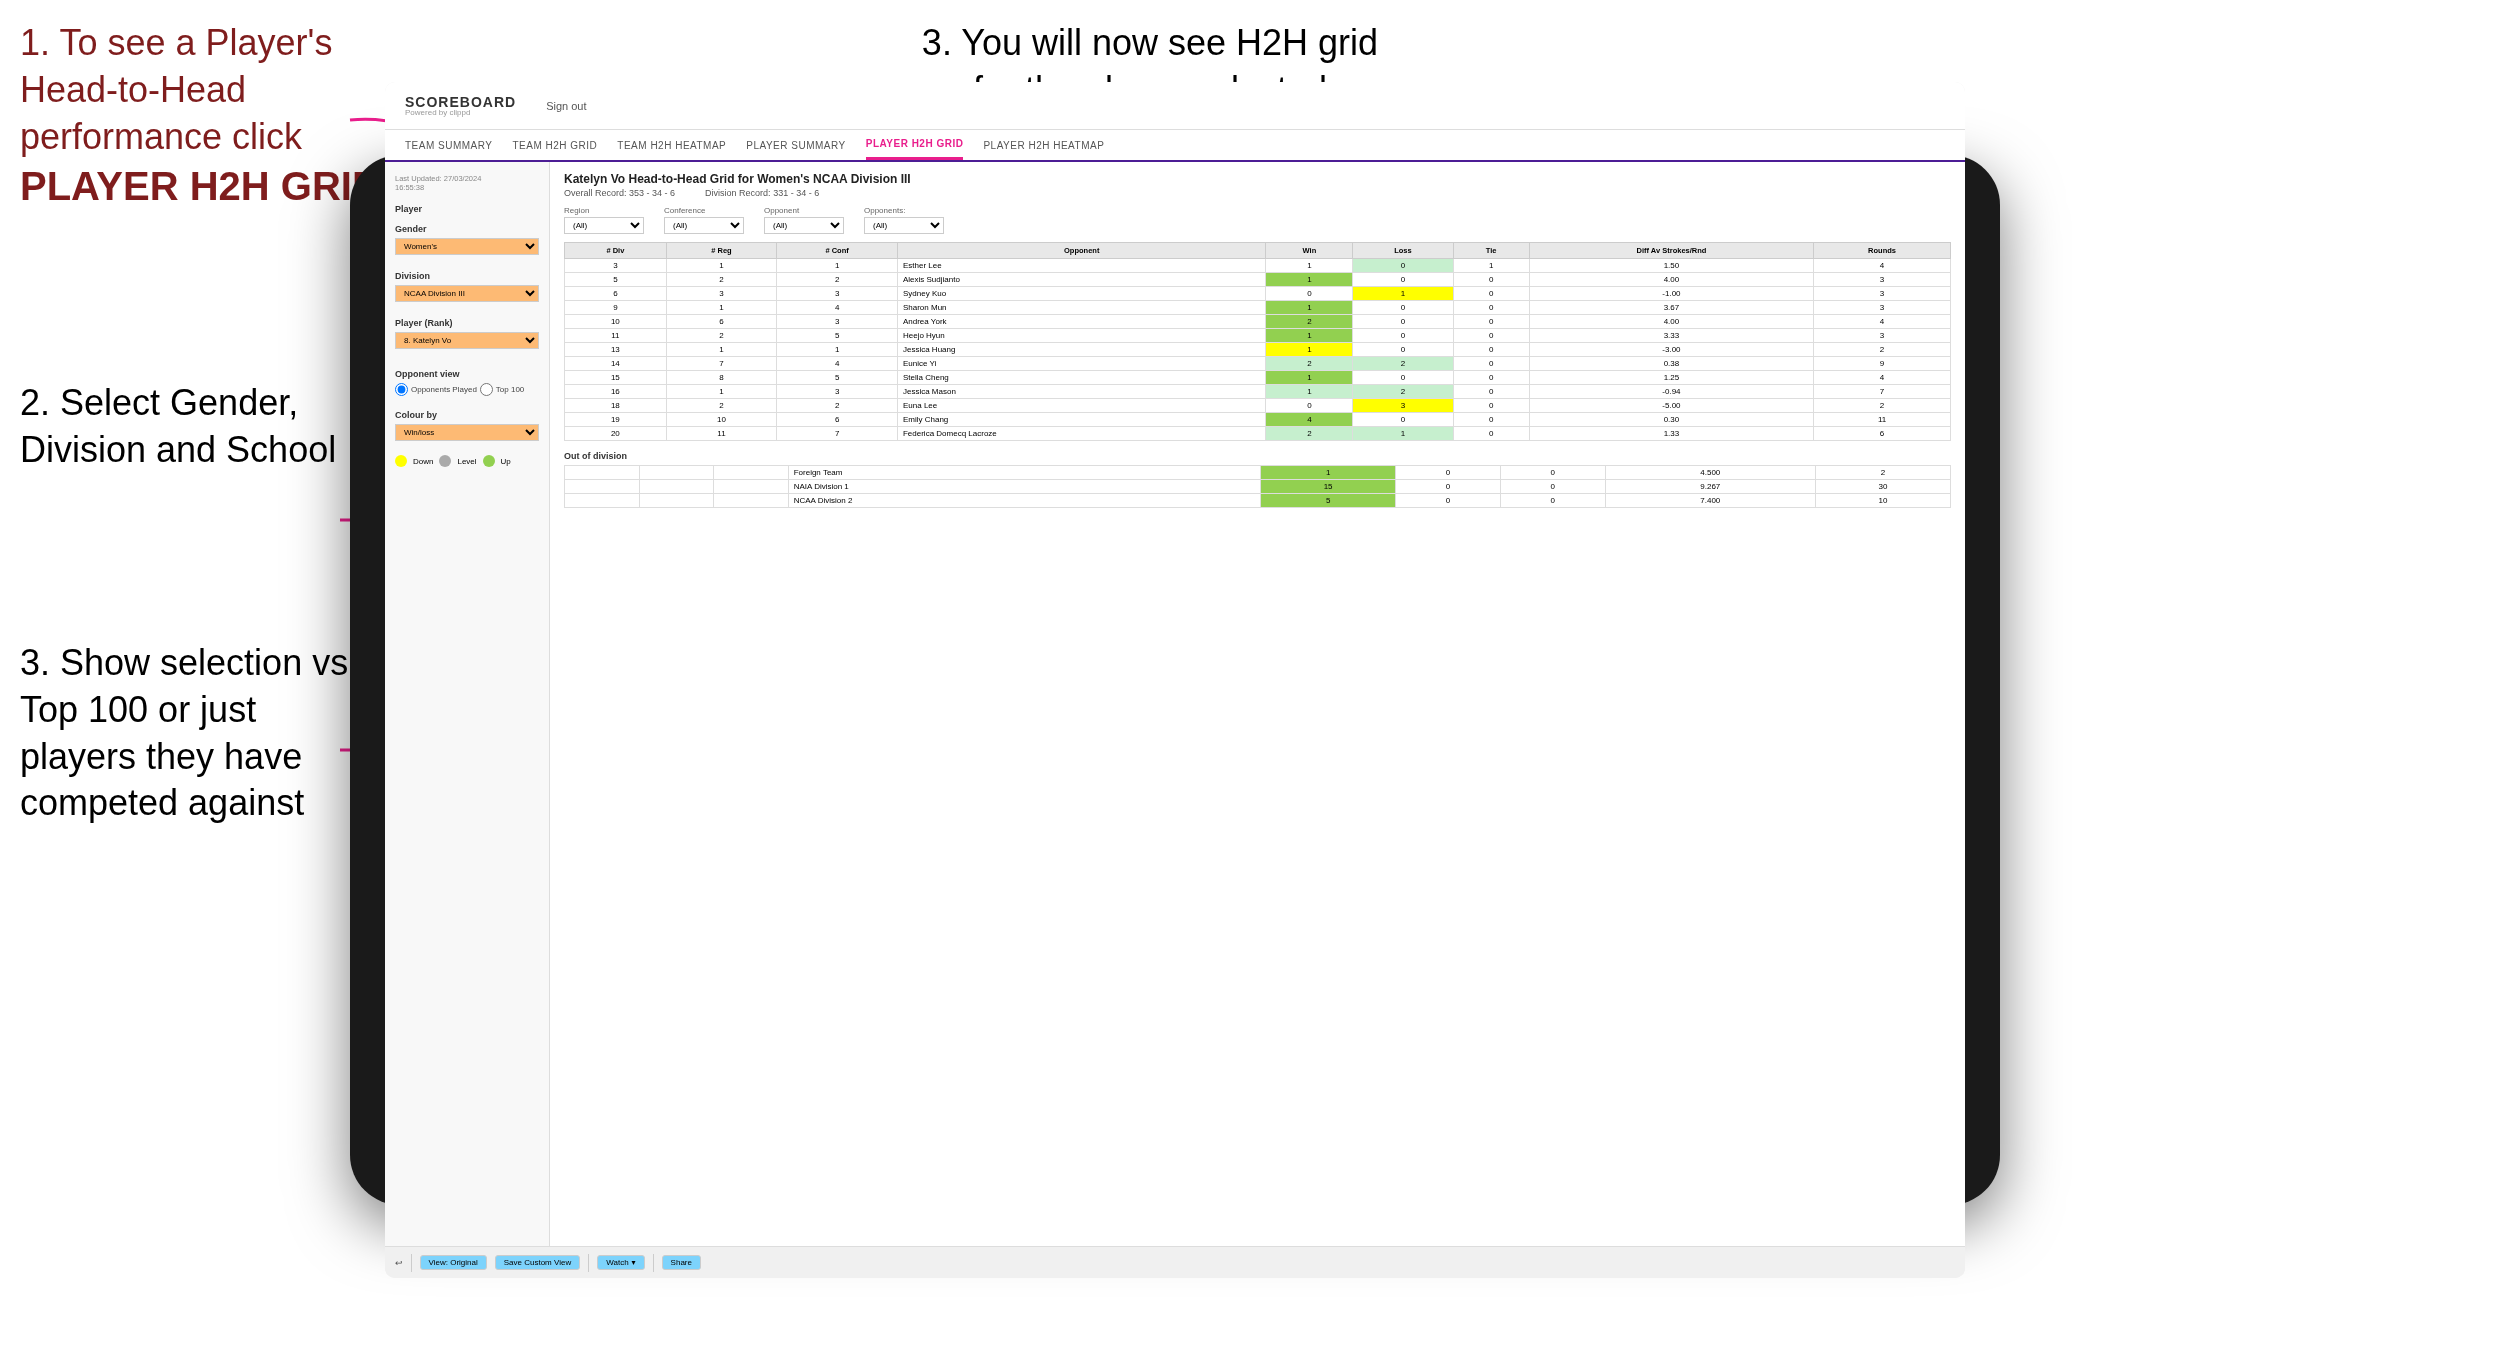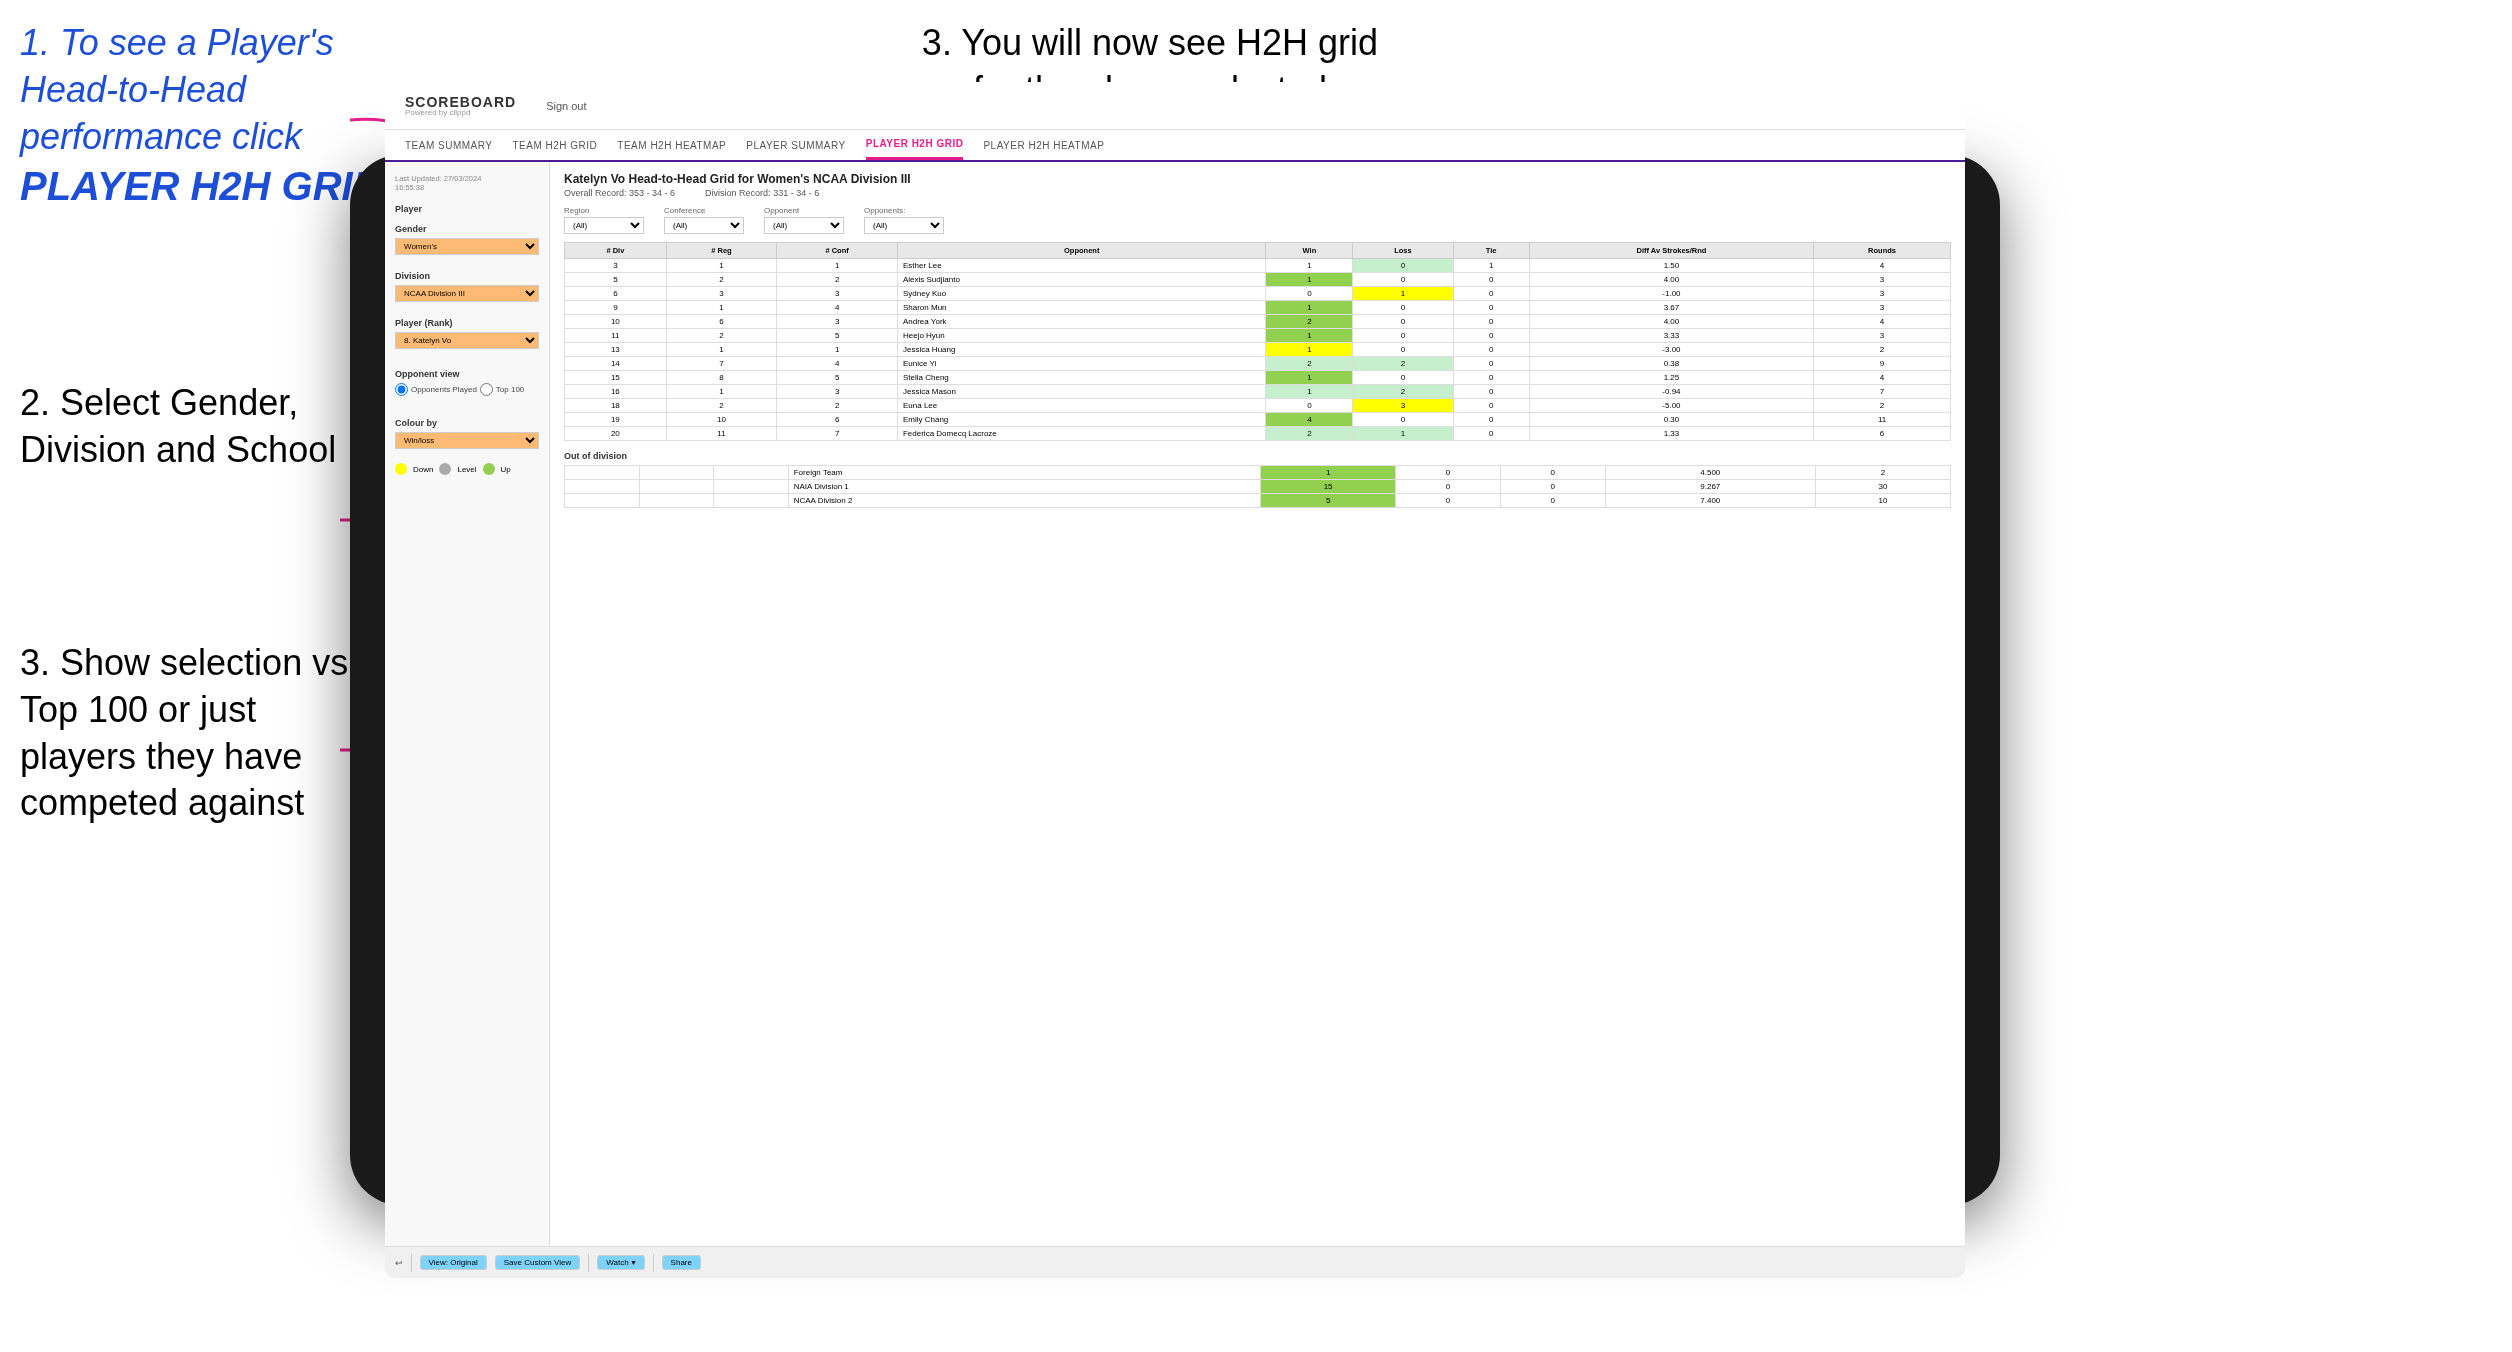--- a/index.html
+++ b/index.html
@@ -13,22 +13,21 @@
     }
 
     
     .instruction-top-left {
       position: absolute;
       top: 20px;
       left: 20px;
       width: 380px;
       font-size: 36px;
       line-height: 1.3;
-      color: #1d4ed8;
-      font-style: italic;
+      color: #7f1d1d;
     }
     .instruction-top-left strong {
       font-size: 40px;
       font-weight: 900;
     }
 
     .instruction-top-right {
       position: absolute;
       top: 20px;
       left: 900px;
@@ -444,21 +443,21 @@
         <div class="sidebar-section-label" style="margin-top:14px;">Opponent view</div>
         <div class="sidebar-radio">
           <label>
             <input type="radio" name="oppview" checked="" style=""> Opponents Played
           </label>
           <label>
             <input type="radio" name="oppview" style=""> Top 100
           </label>
         </div>
 
-        <div class="sidebar-section-label" style="margin-top:22px;">Colour by</div>
+        <div class="sidebar-section-label" style="margin-top:14px;">Colour by</div>
         <select class="sidebar-select">
           <option>Win/loss</option>
         </select>
 
         <div class="colour-legend">
           <div class="legend-dot" style="background:#ffff00;"></div>
           <span>Down</span>
           <div class="legend-dot" style="background:#aaaaaa;"></div>
           <span>Level</span>
           <div class="legend-dot" style="background:#92d050;"></div>

